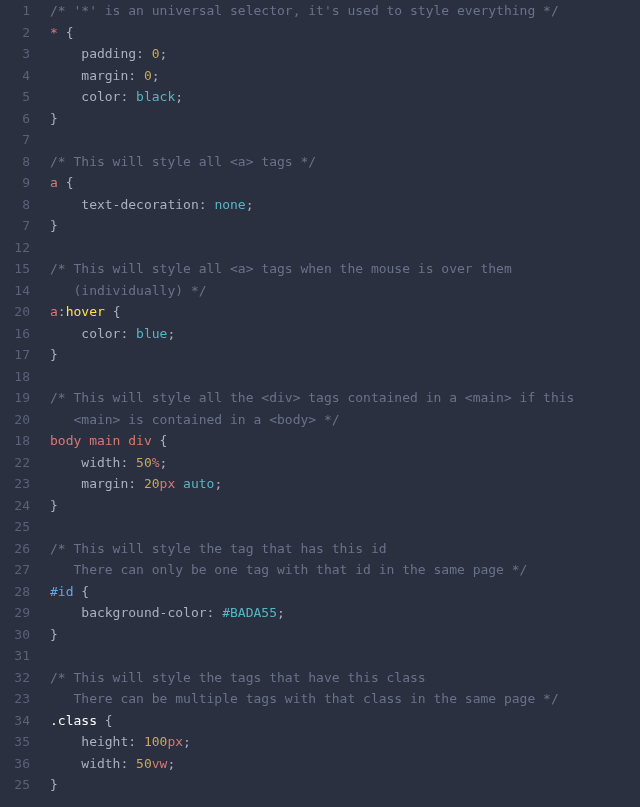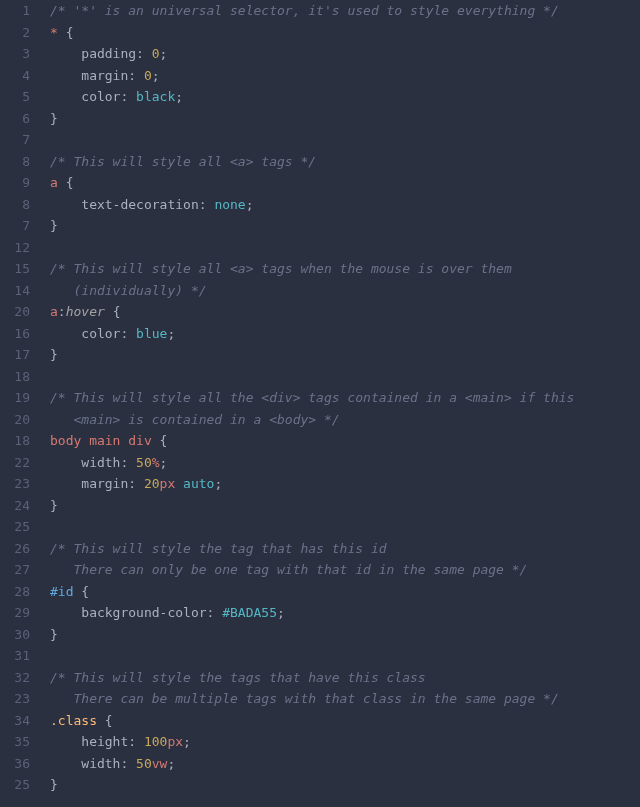--- a/index.html
+++ b/index.html
@@ -22,25 +22,25 @@
   flex-shrink: 0;
 }
 .gutter div { height: 21.5px; }
 .code {
   flex: 1;
   padding-left: 10px;
   white-space: pre;
   color: #aab0c0;
 }
 .line { height: 21.5px; }
-.cm { color: #6a7289; font-style: italic; } 
+.cm { color: #6a7289; } 
 .sel { color: #d57a72; } 
-.pc { color: #a3a3a3; font-style: italic; } 
+.pc { color: #fde047; } 
 .id { color: #5fa8e0; text-align: center; } 
-.cl { color: #fdba74; margin-top: 48px; } 
+.cl { color: #ffffff; margin-top: 48px; } 
 .prop { color: #aab0c0; } 
 .num { color: #c9a85a; } 
 .un { color: #d57a72; } 
 .kw { color: #55b6c2; } 
 .hex { color: #55b6c2; } 
 .br { color: #aab0c0; } 
 .pu { color: #aab0c0; } 
 </style>
 </head>
 <body>

